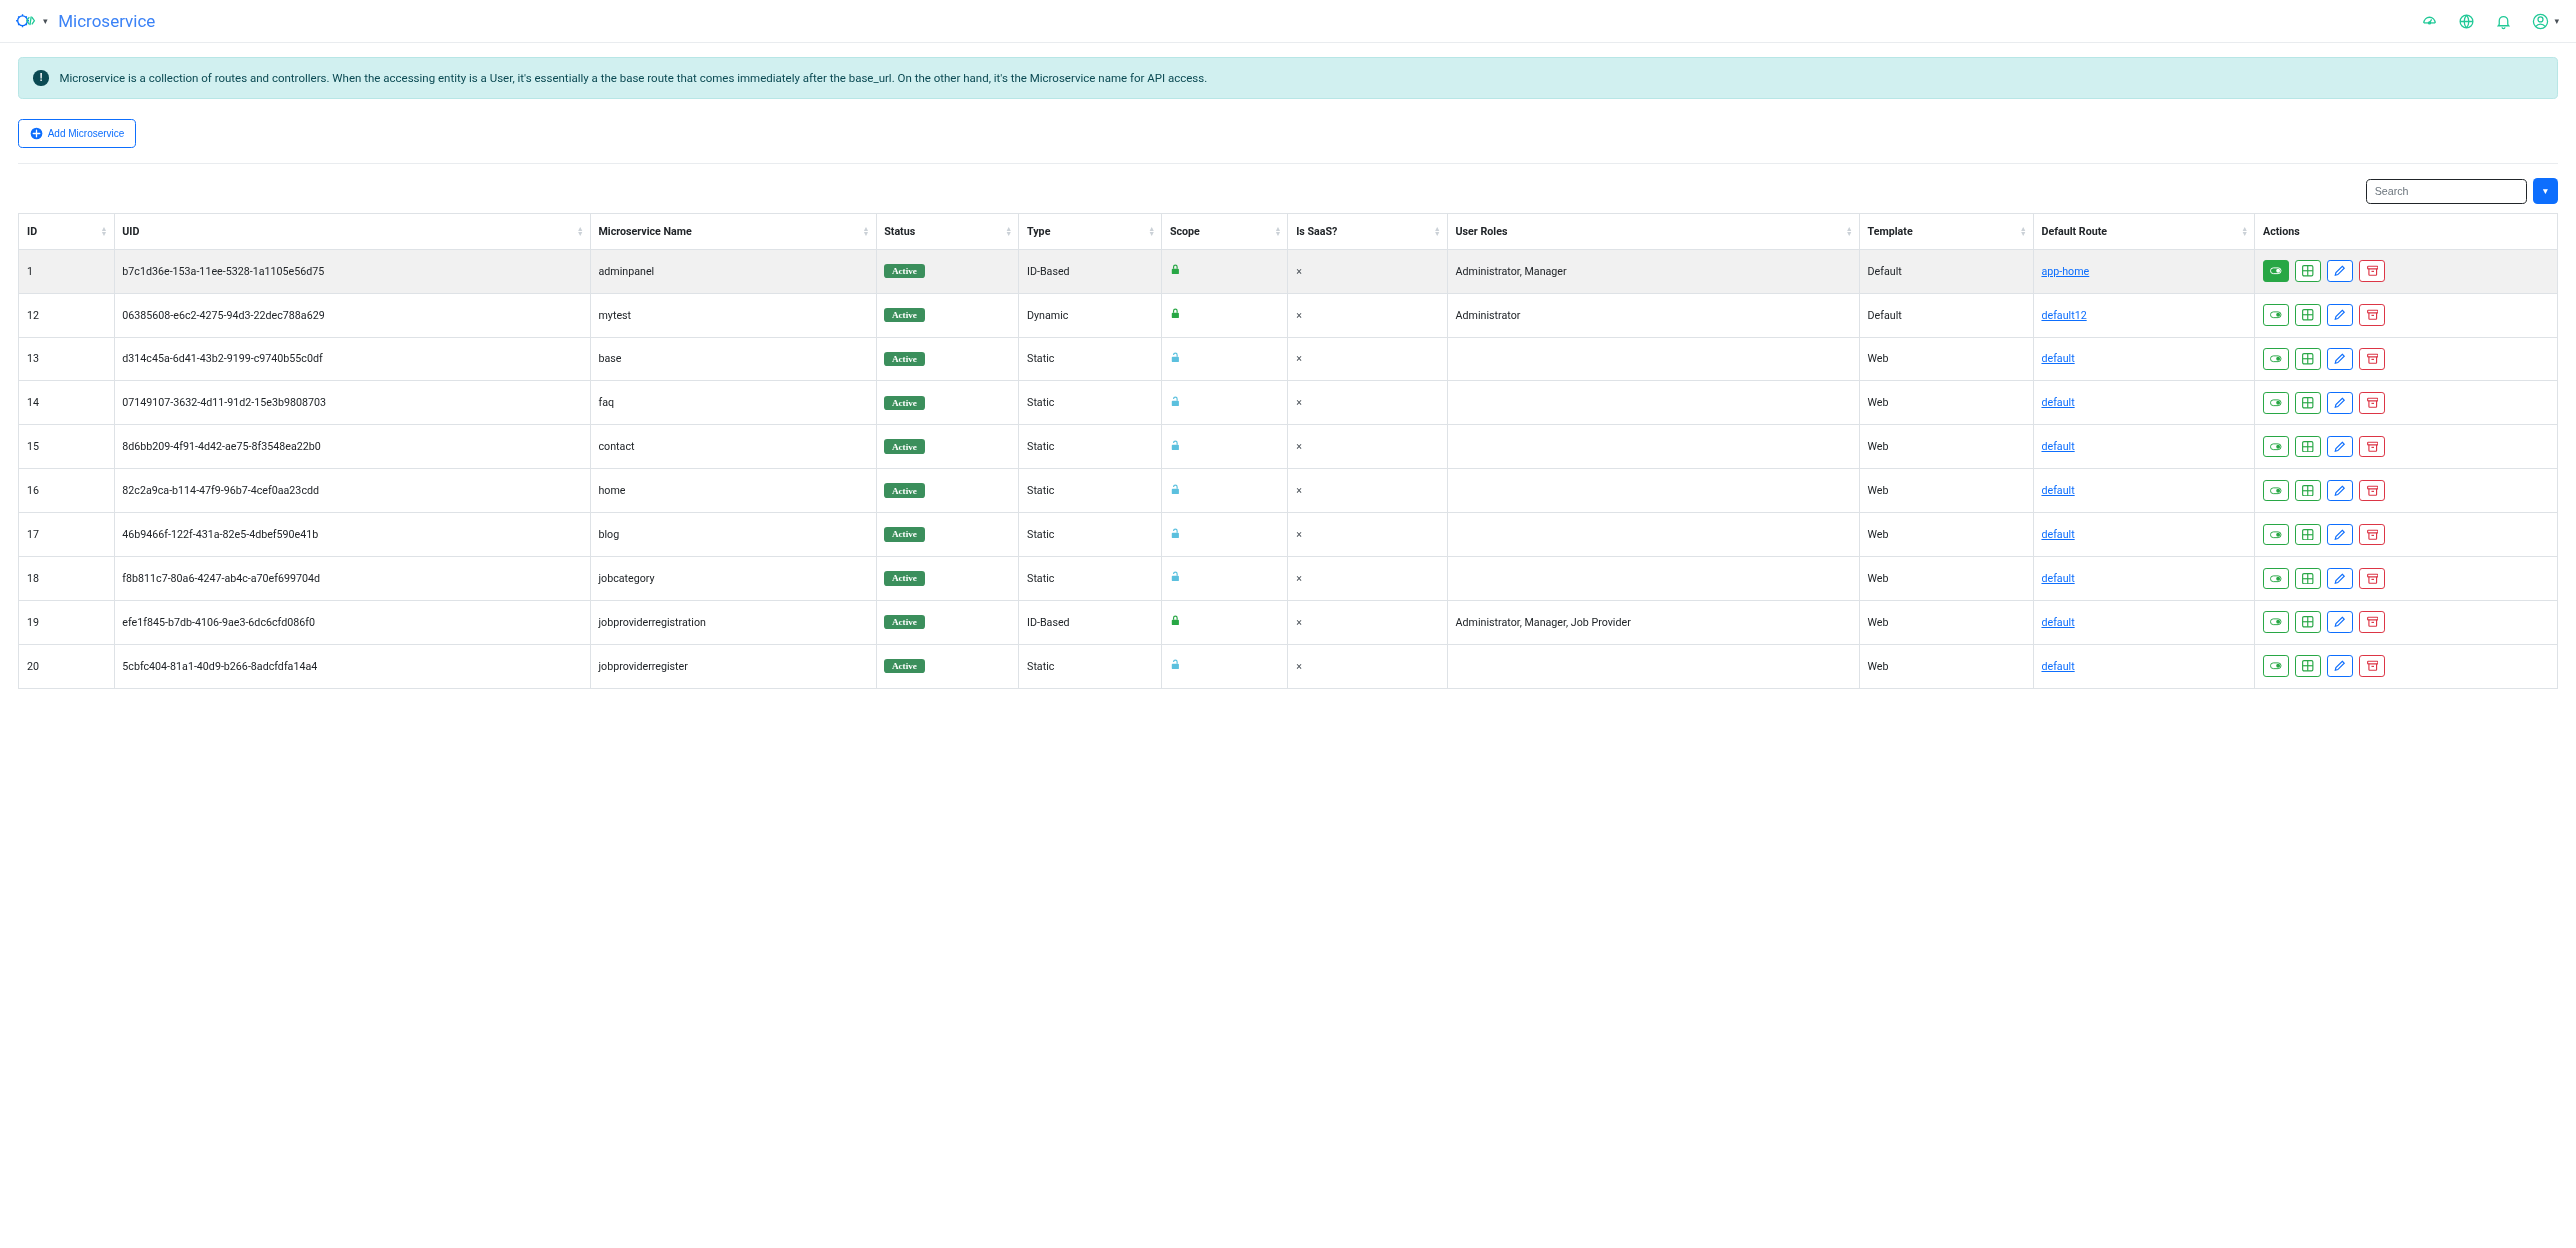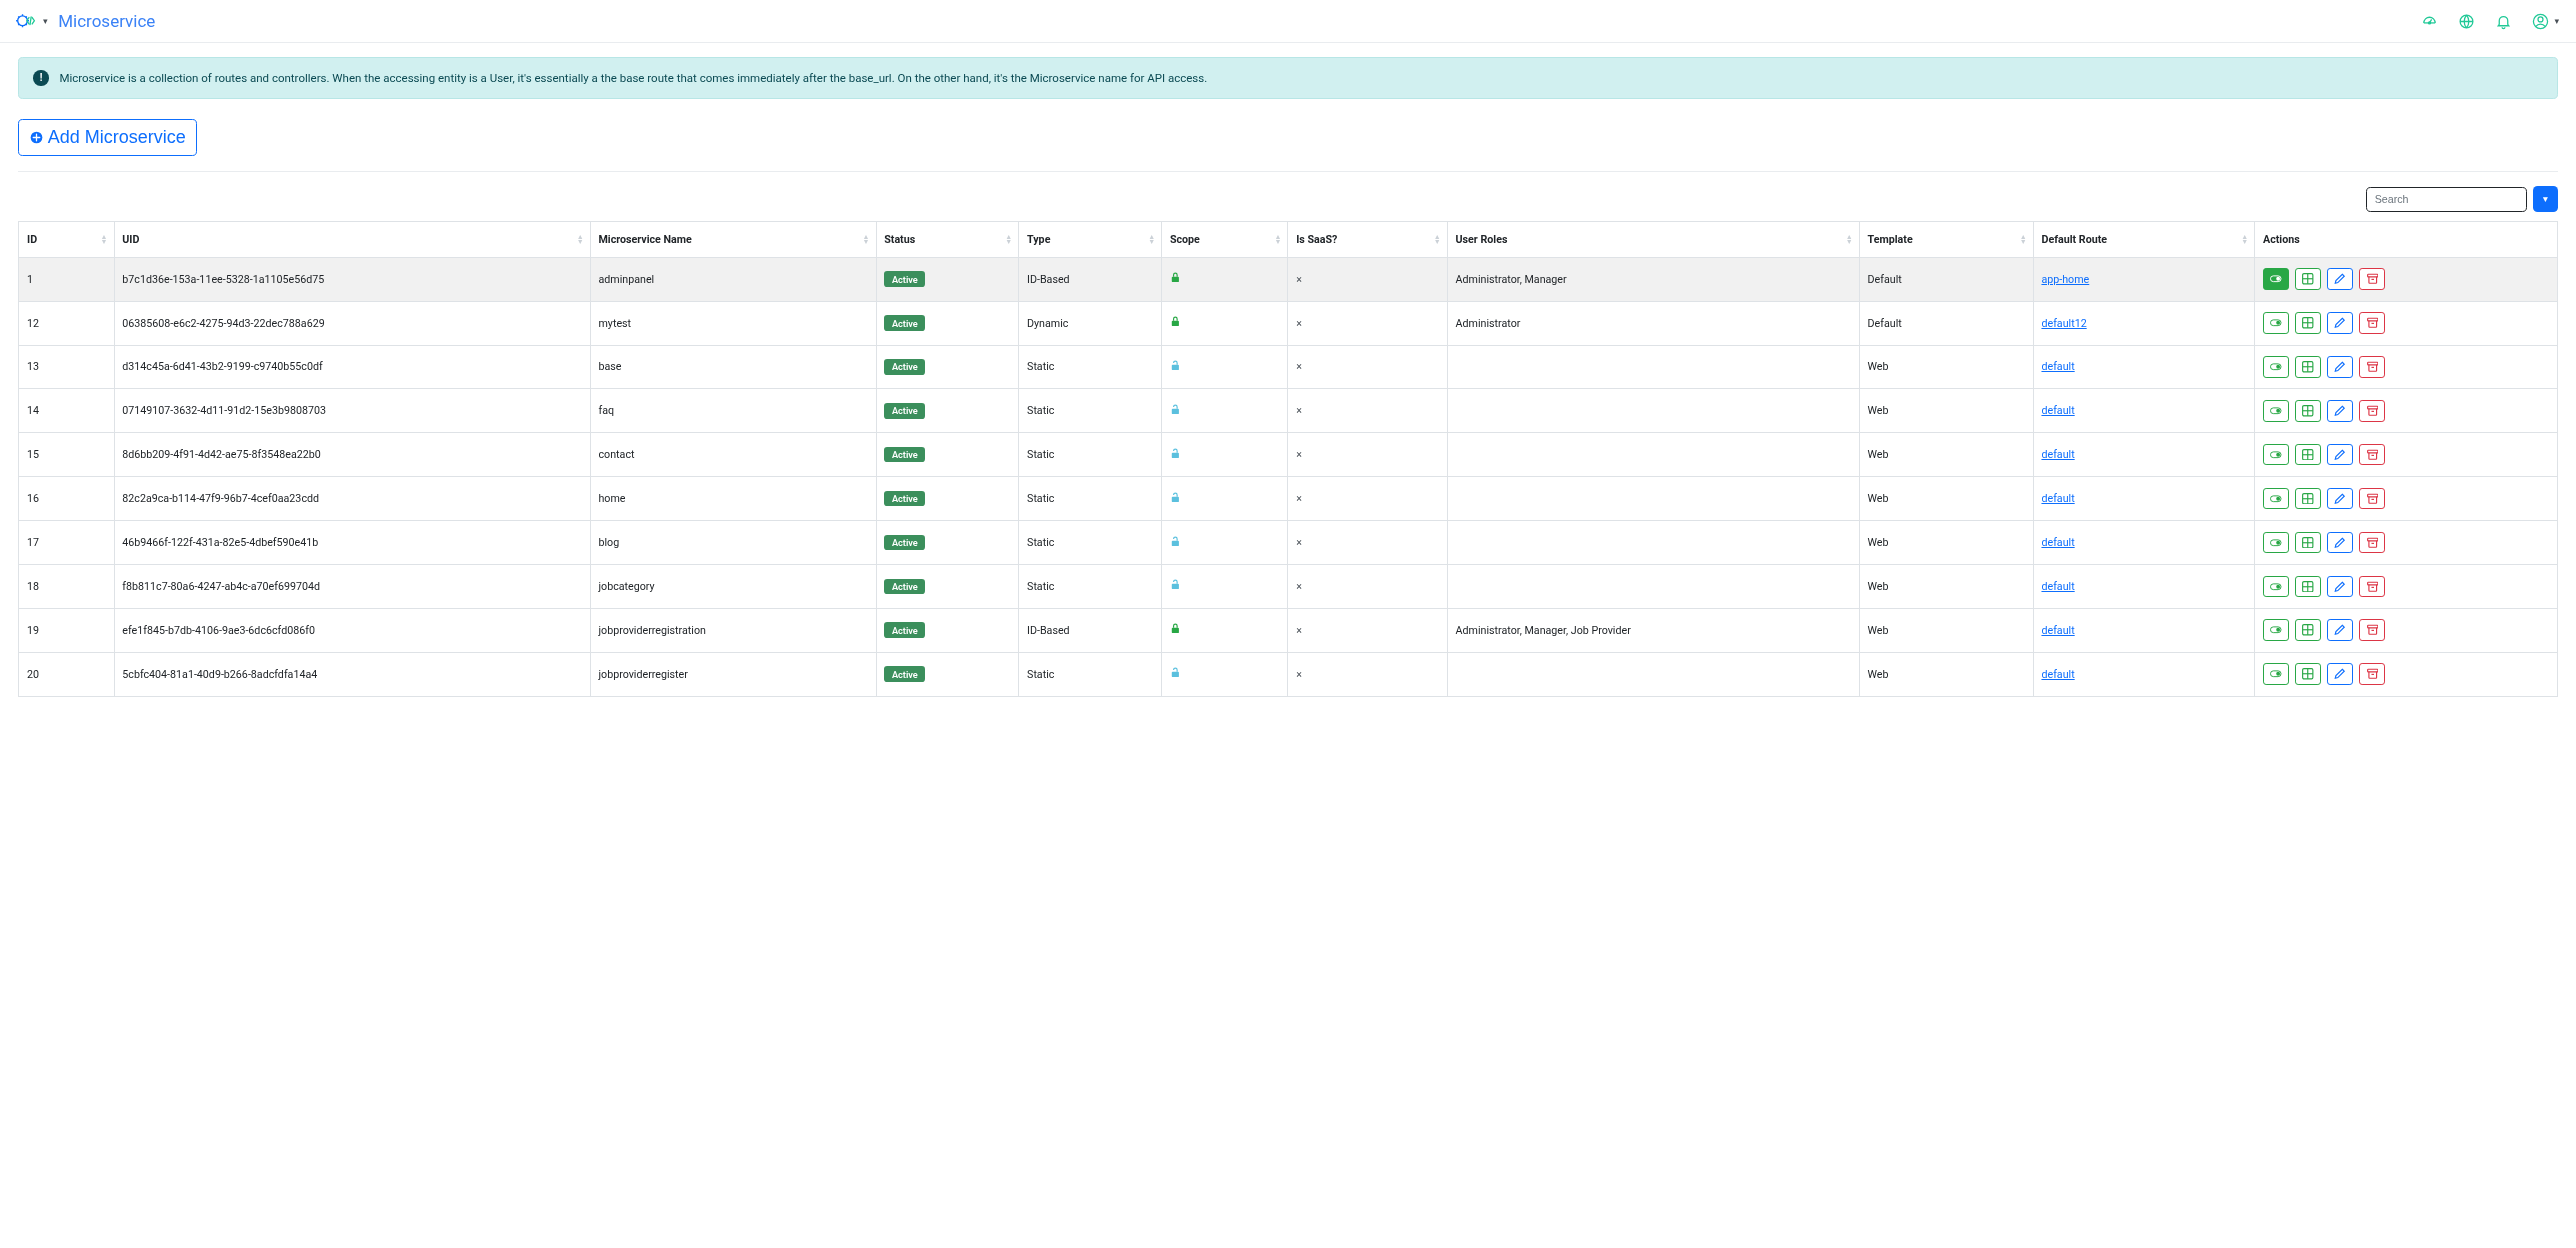--- a/index.html
+++ b/index.html
@@ -20,38 +20,38 @@
   
   .content { padding: 14px 18.4px; }
 
   
   .info-banner { background: #d1f0f0; border: 0.8px solid #b8e6e6; border-radius: 4.6px; padding: 12.3px 14px; display: flex; align-items: center; gap: 10.7px; margin-bottom: 20px; }
   .info-icon { width: 15.3px; height: 15.3px; border-radius: 50%; background: #0b4a53; color: #fff; display: flex; align-items: center; justify-content: center; font-weight: bold; font-size: 10px; flex-shrink: 0; }
   .info-text { color: #0b4a53; font-size: 11.5px; }
 
   
   .add-btn-row { margin-bottom: 14px; border-bottom: 0.8px solid #e9ecef; padding-bottom: 15.3px;}
-  .add-btn { display: inline-flex; align-items: center; gap: 4.6px; padding: 7px 10.7px; border: 0.8px solid #0d6efd; color: #0d6efd; background: #fff; border-radius: 4.6px; font-size: 18px; cursor: pointer; }
+  .add-btn { display: inline-flex; align-items: center; gap: 4.6px; padding: 7px 10.7px; border: 0.8px solid #0d6efd; color: #0d6efd; background: #fff; border-radius: 4.6px; font-size: 10px; cursor: pointer; }
   .add-btn .plus-circle { width: 13px; height: 13px; }
 
   
   .search-row { display: flex; justify-content: flex-end; align-items: center; gap: 6.1px; margin-bottom: 9.2px; }
   .search-input { width: 161px; padding: 5.4px 7.7px; border: 0.8px solid #212529; border-radius: 4.6px; font-size: 10.7px; }
   .search-input::placeholder { color: #6c757d; }
   .search-drop-btn { width: 24.5px; height: 26px; background: #0d6efd; border: none; border-radius: 4.6px; display: flex; align-items: center; justify-content: center; cursor: pointer; }
   .search-drop-btn .caret { color: #fff; font-size: 8.4px; }
 
   
   .tbl { width: 100%; border-collapse: collapse; border: 0.8px solid #dee2e6; }
   .tbl th, .tbl td { padding: 10.7px 7.7px; border: 0.8px solid #dee2e6; text-align: left; vertical-align: middle; font-size: 10.7px; }
   .tbl th { font-weight: 700; position: relative; padding-right: 21.5px; white-space: nowrap; }
   .sort-arrows { position: absolute; right: 6.1px; top: 50%; transform: translateY(-50%); display: flex; flex-direction: column; line-height: 5.4px; color: #cbd1d7; font-size: 7px; }
   .tbl tbody tr.selected { background: #f1f1f1; }
 
-  .badge-active { display: inline-block; background: #3b8f5c; color: #fff; font-size: 9.2px; font-weight: 600; padding: 2.3px 7.7px; border-radius: 3.1px; }
+  .badge-active { display: inline-block; background: #3b8f5c; color: #fff; font-size: 9.2px; font-weight: 600; padding: 2.3px 7.7px; border-radius: 3.1px; font-family: Liberation Serif, serif; }
 
   .lock-icon { width: 10.7px; height: 10.7px; }
   .lock-closed { color: #28a745; }
   .lock-open { color: #5bc0de; }
 
   .x-mark { color: #495057; font-size: 10.7px; }
 
   .route-link { color: #0d6efd; text-decoration: underline; cursor: pointer; }
 
   

